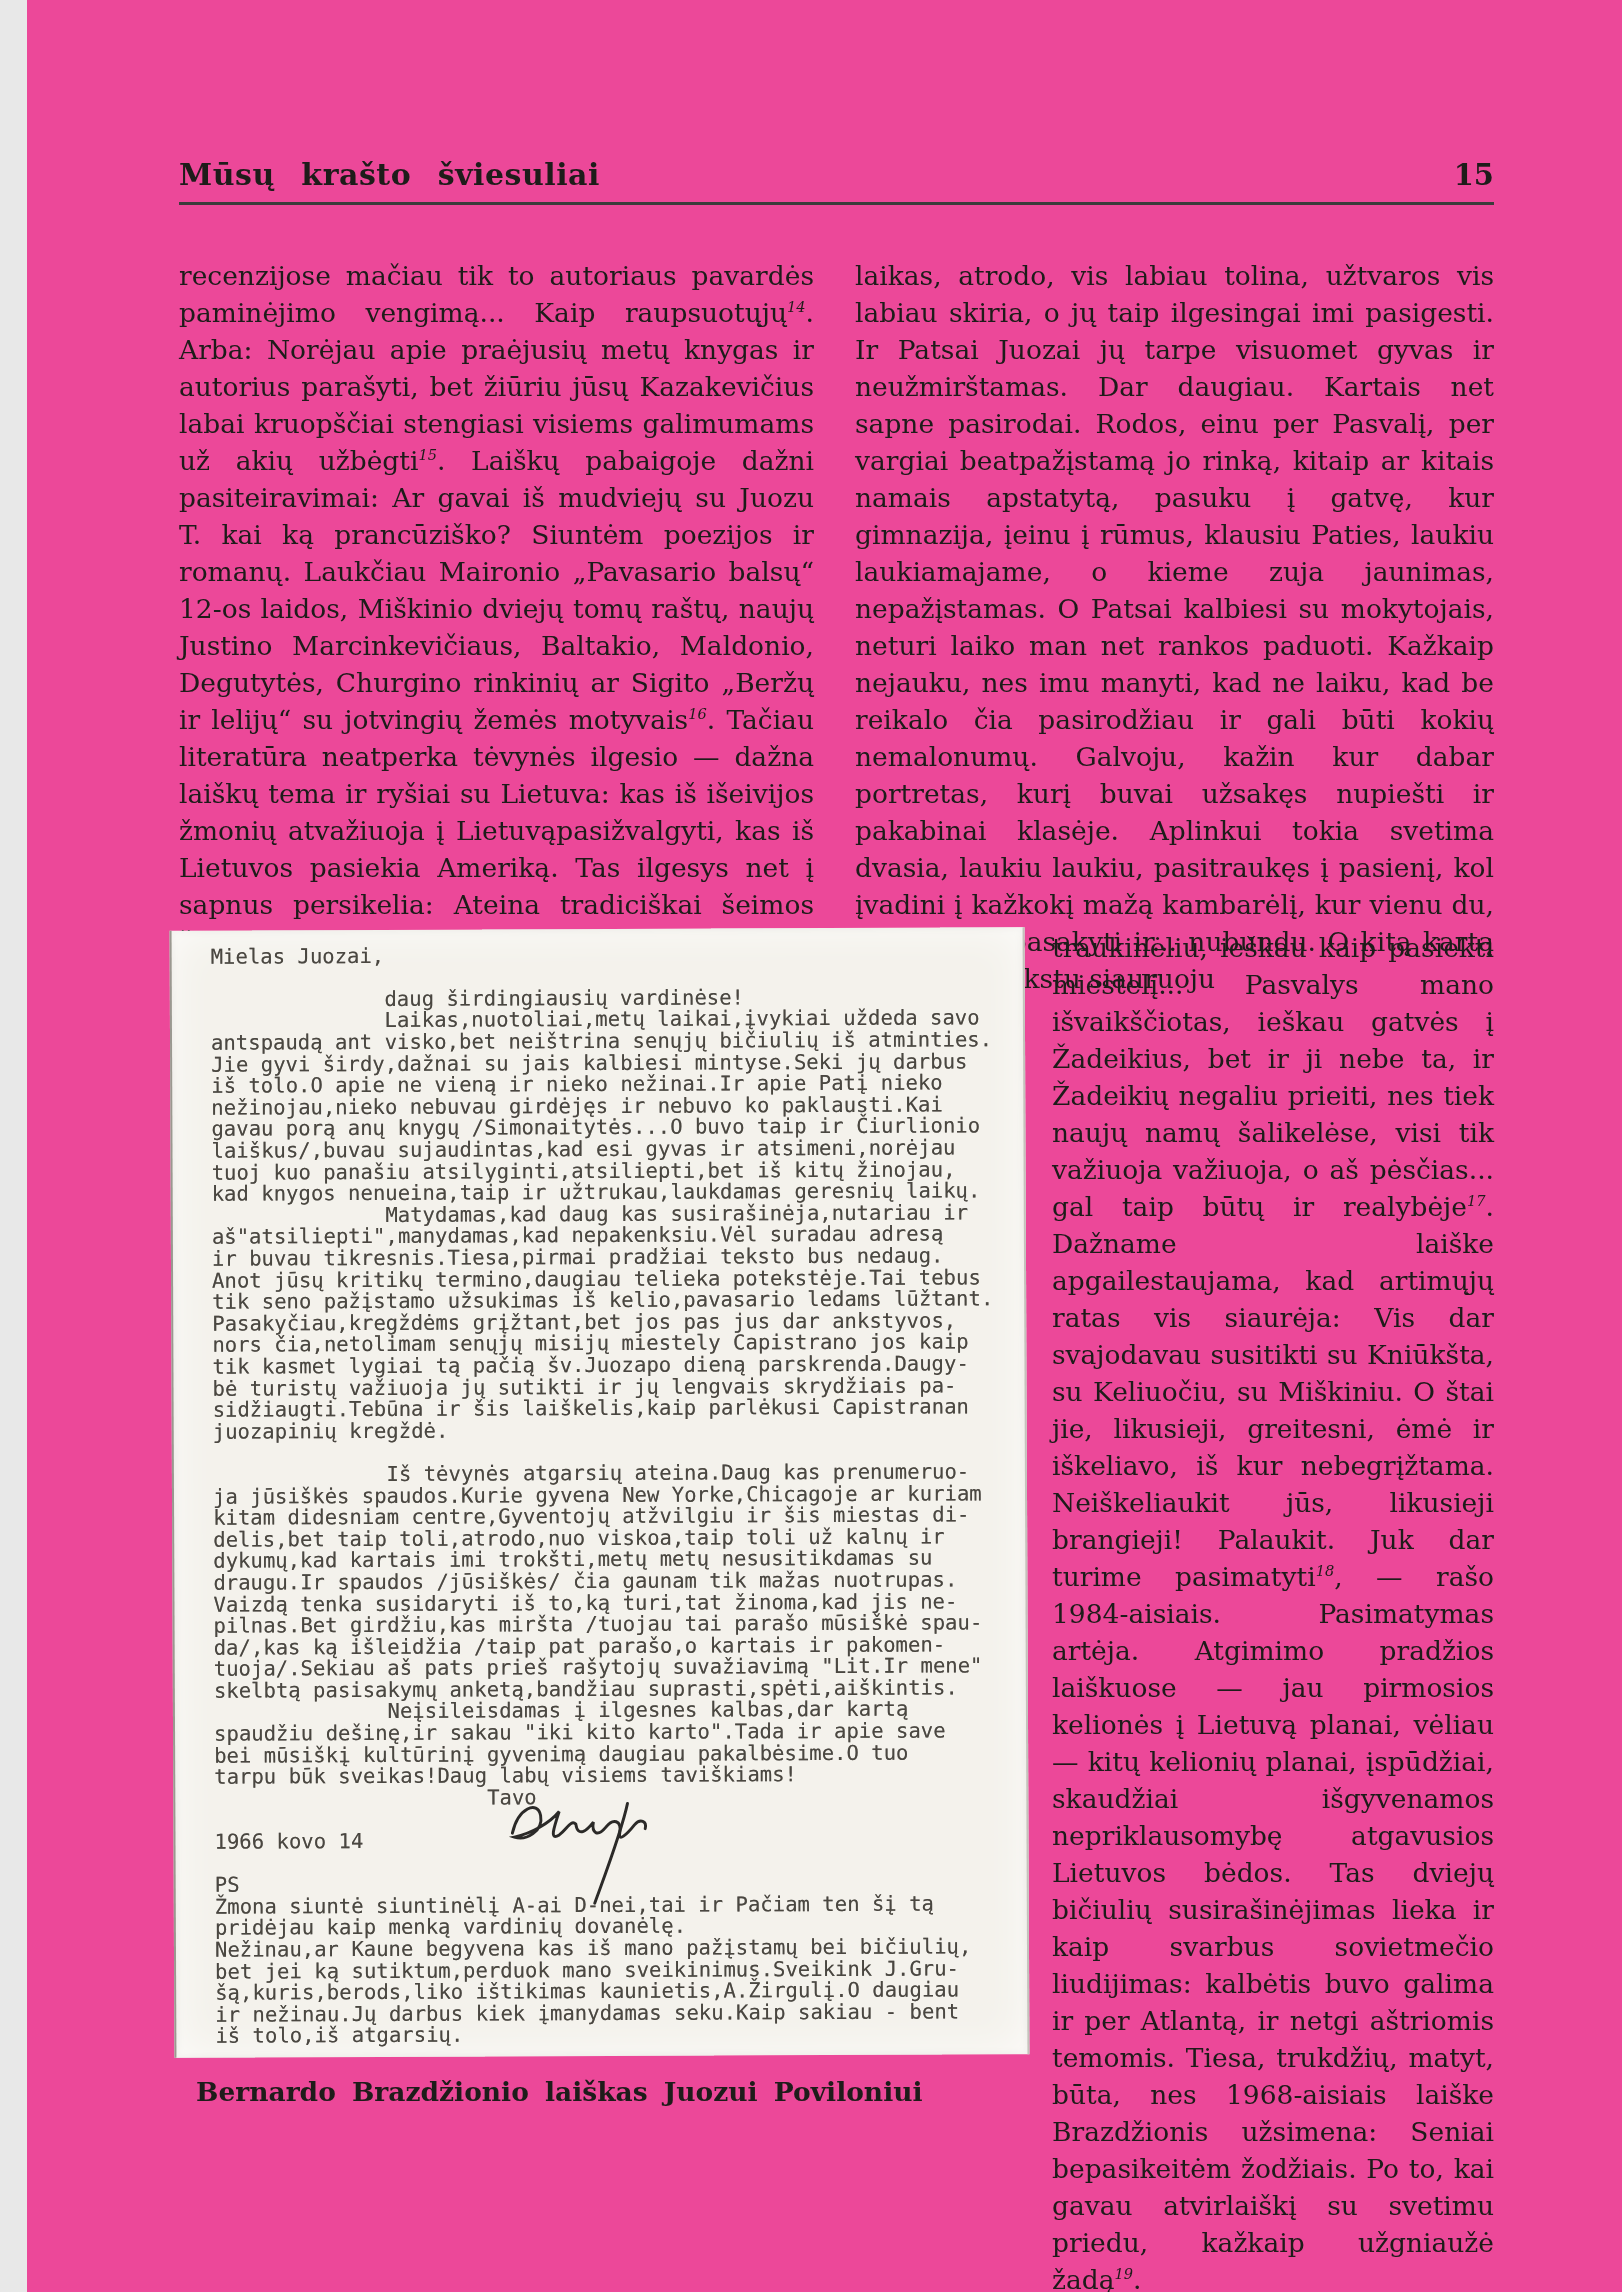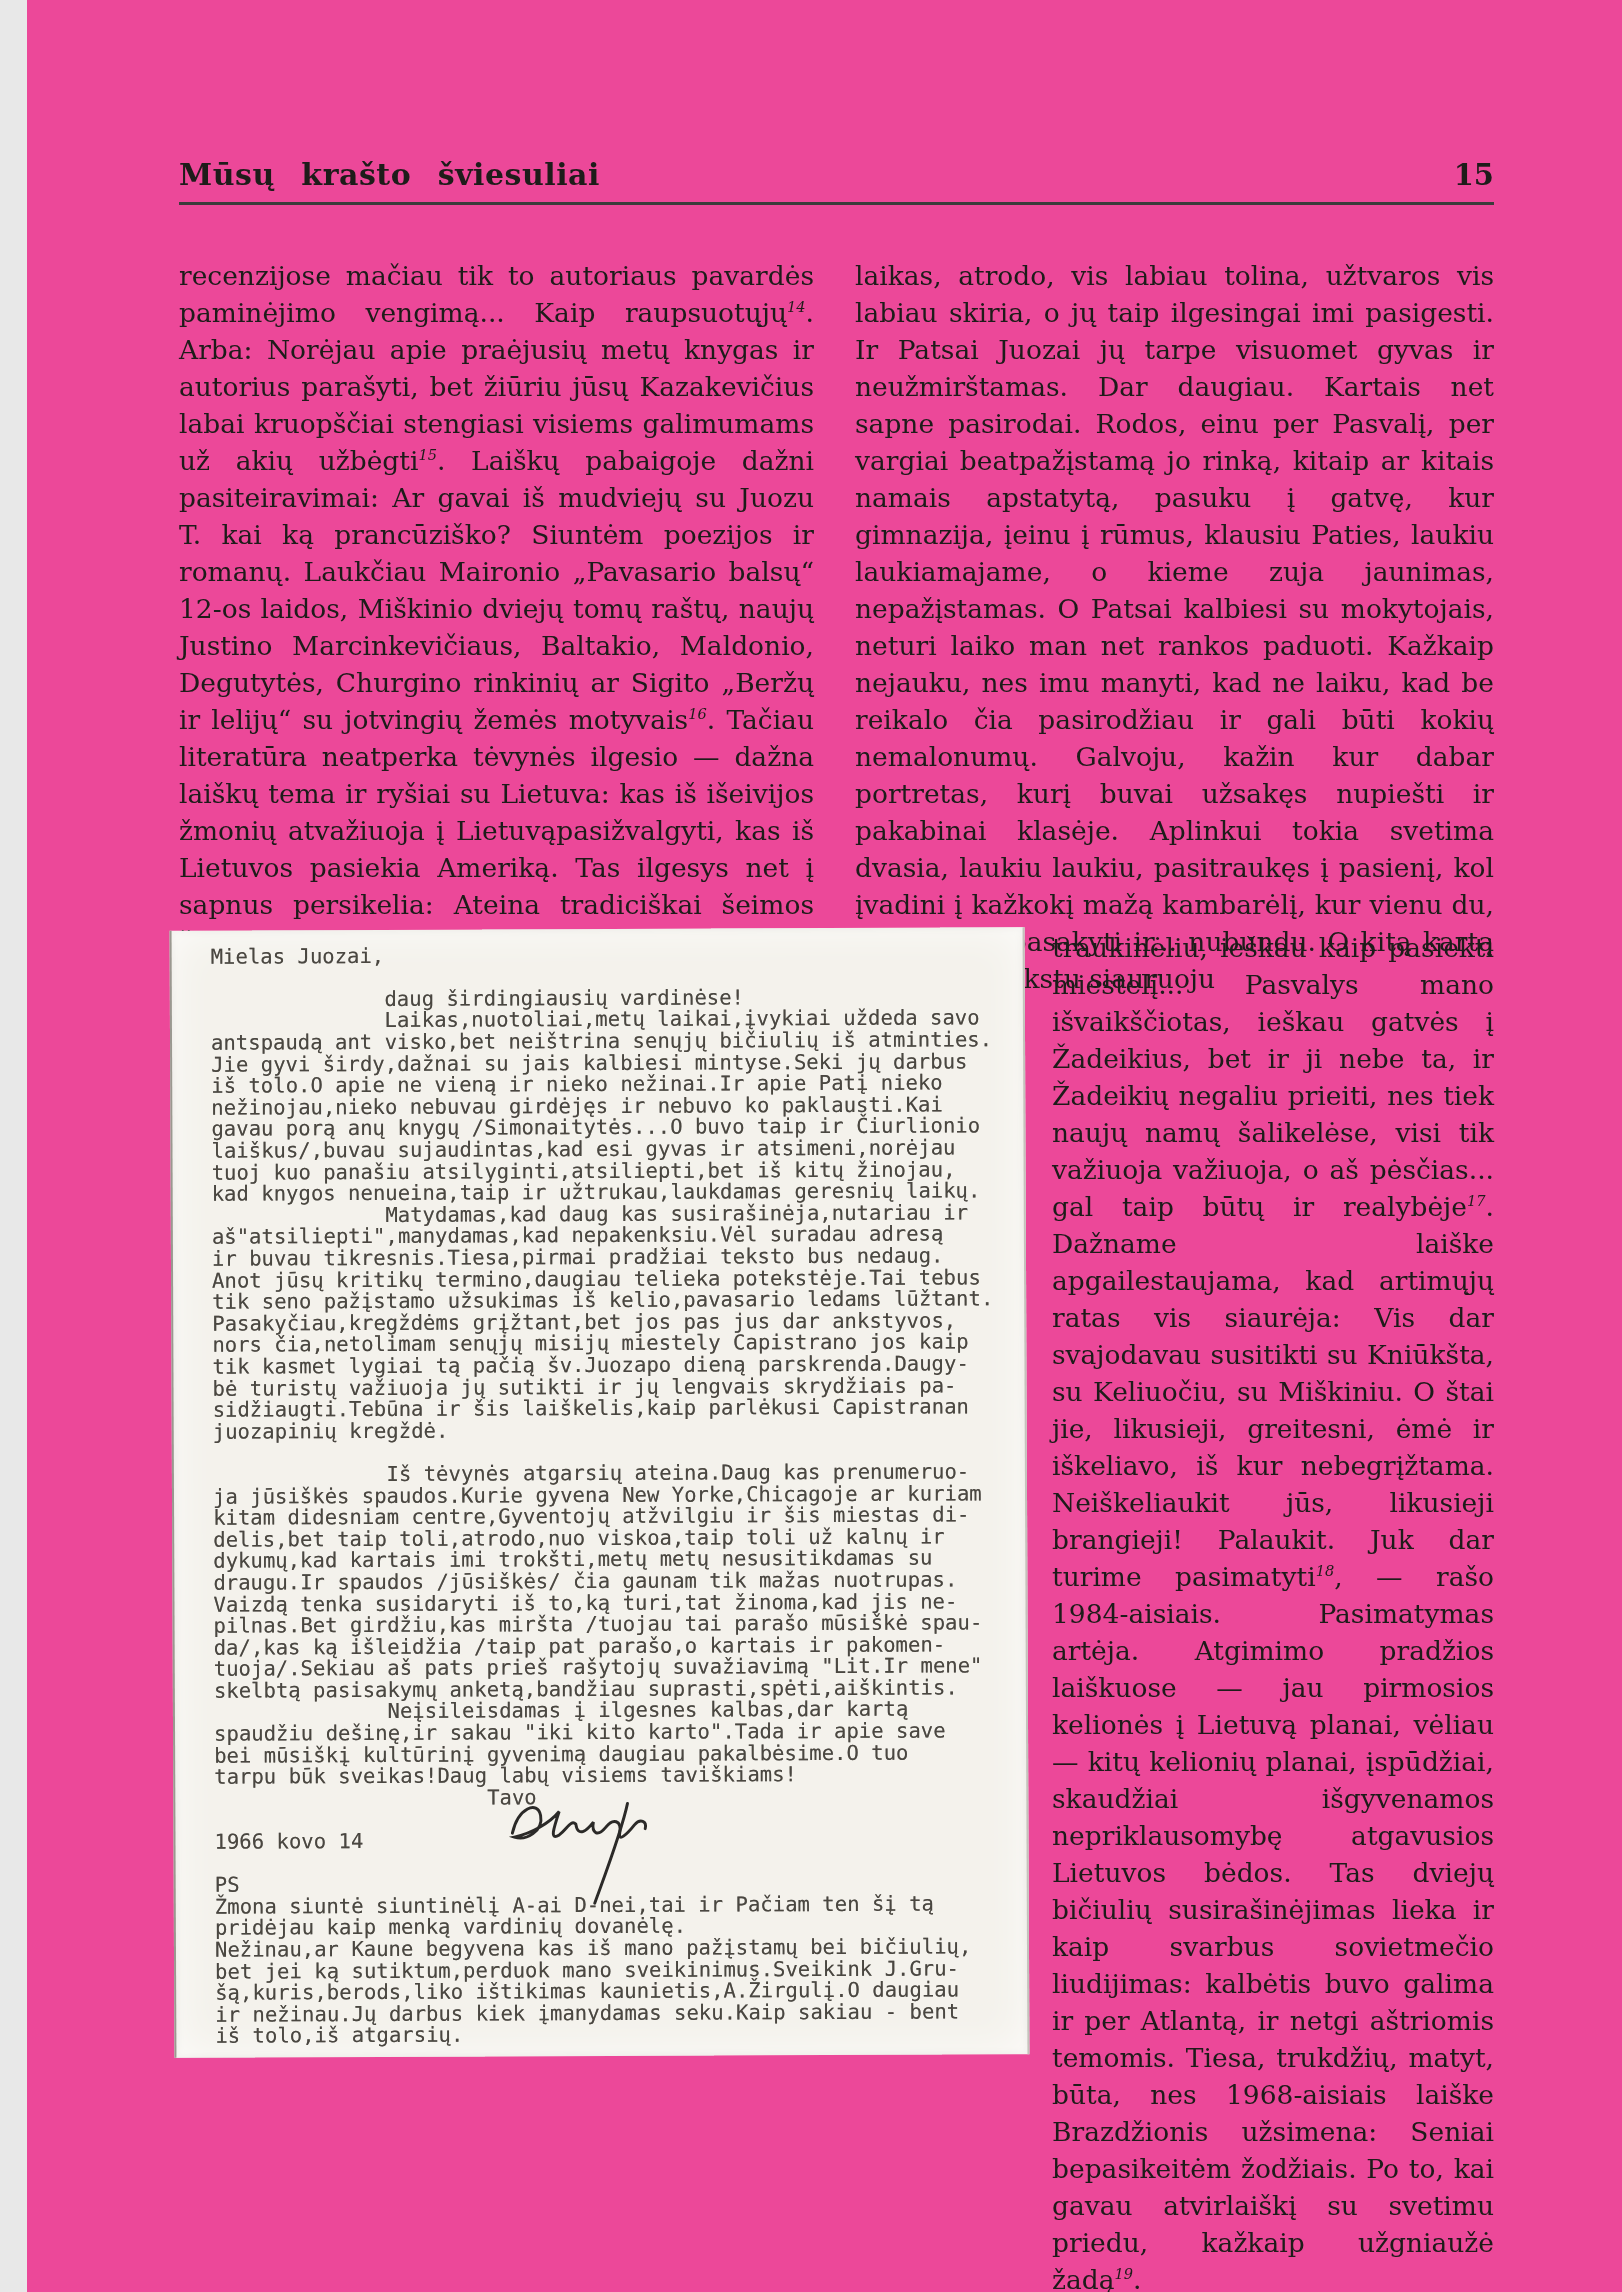--- a/index.html
+++ b/index.html
@@ -134,15 +134,16 @@
 bet jei ką sutiktum,perduok mano sveikinimus.Sveikink J.Gru-
 šą,kuris,berods,liko ištikimas kaunietis,A.Žirgulį.O daugiau
 ir nežinau.Jų darbus kiek įmanydamas seku.Kaip sakiau - bent
 iš tolo,iš atgarsių.</pre>
     <svg class="signature" viewBox="0 0 190 130" fill="none">
       <path d="M14,52 C20,26 40,18 43,34 C46,50 28,60 16,56 C34,52 52,42 62,30 C56,48 52,60 62,54 C70,48 74,38 79,43 C81,57 90,50 97,41 C95,52 101,57 110,46 C117,37 126,39 124,52 C122,62 131,54 139,44 C145,37 152,40 150,48" stroke="#2b2a28" stroke-width="3" stroke-linecap="round"></path>
       <path d="M132,22 C126,50 112,86 98,124" stroke="#2b2a28" stroke-width="3" stroke-linecap="round"></path>
     </svg>
   </div>
 
+  <div class="letter-caption">Bernardo Brazdžionio laiškas Juozui Poviloniui</div>
 
 </div>
 
 
 </body></html>

